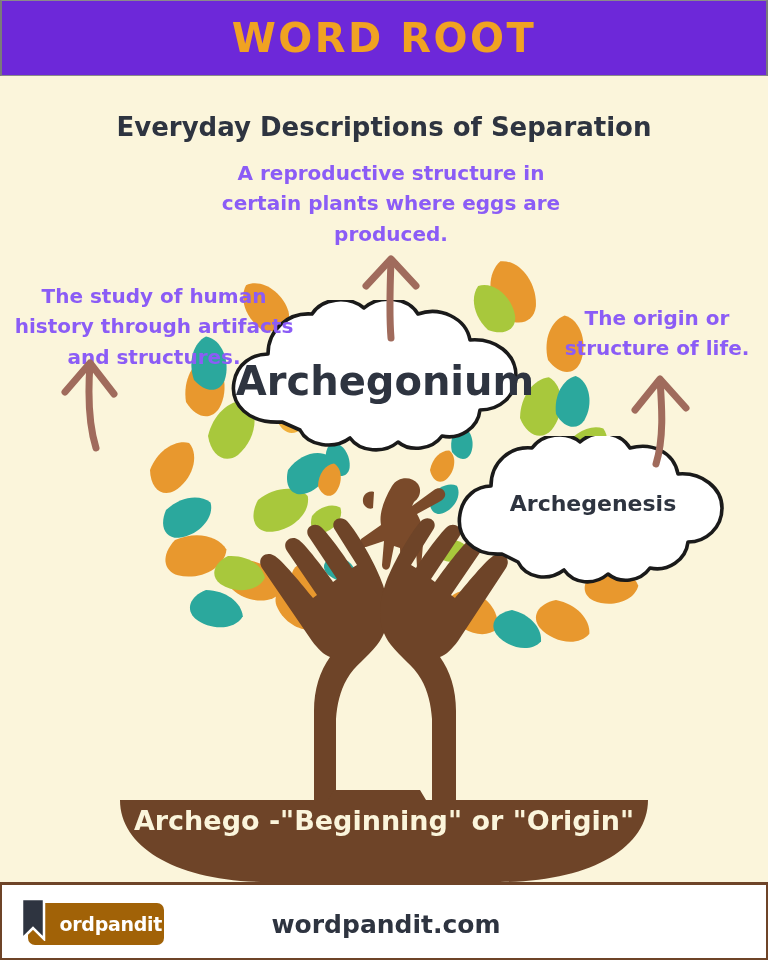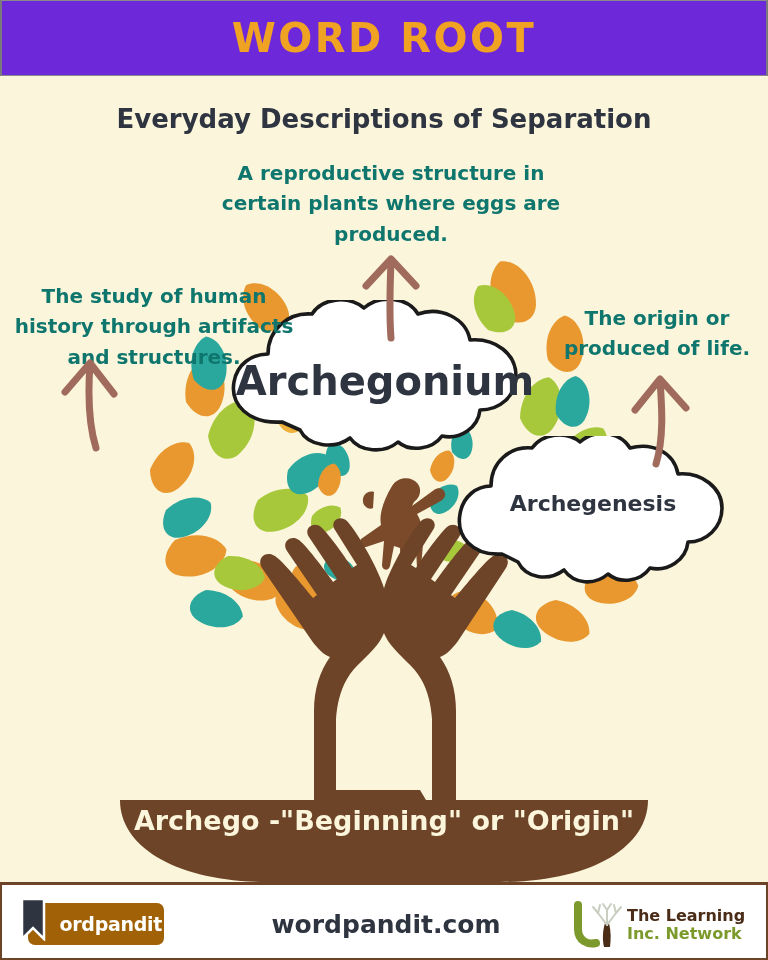--- a/index.html
+++ b/index.html
@@ -30,32 +30,32 @@
   #header-title {
     color:#F0A222;
     font-size:40px;
     font-weight:bold;
     letter-spacing:2.5px;
     font-family:"DejaVu Sans", sans-serif;
   }
 
   
   #subtitle {
-    position:absolute; top:104px; left:0; width:768px;
+    position:absolute; top:112px; left:0; width:768px;
     text-align:center;
     color:#2E3440;
     font-size:26px;
     font-weight:bold;
     font-family:"DejaVu Sans", sans-serif;
   }
 
   
   .desc {
     position:absolute;
-    color:#0f766e;
+    color:#8b5cf6;
     font-weight:bold;
     font-size:20px;
     line-height:1.52;
     text-align:center;
     font-family:"DejaVu Sans", sans-serif;
     z-index:6;
   }
   #desc-top   { top:158px; left:196px; width:390px; }
   #desc-left  { top:255px; left:4px;   width:300px;margin-top:26px; }
   #desc-right { top:303px; left:550px; width:214px; }
@@ -282,21 +282,21 @@
                c10,13 22,20 30,34
                c7,12 10,26 11,40
                l0,88 l24,0 l0,-96
                c0,-22 -6,-40 -16,-54
                c6,-2 12,-8 18,-16 Z"></path>
     </g>
   </svg>
 
   <div class="desc" id="desc-top">A reproductive structure in certain plants where eggs are produced.</div>
   <div class="desc" id="desc-left">The study of human history through artifacts and structures.</div>
-  <div class="desc" id="desc-right">The origin or produced of life.</div>
+  <div class="desc" id="desc-right">The origin or structure of life.</div>
 
   <svg class="arrow" id="arrow-center" width="78" height="92" viewBox="0 0 78 92" xmlns="http://www.w3.org/2000/svg">
     <g fill="none" stroke="#A06B5C" stroke-width="7" stroke-linecap="round" stroke-linejoin="round">
       <path d="M39,88 C37,64 38,36 39,10"></path>
       <path d="M14,36 L39,9 L64,36"></path>
     </g>
   </svg>
   <svg class="arrow" id="arrow-left" width="78" height="100" viewBox="0 0 78 100" xmlns="http://www.w3.org/2000/svg">
     <g fill="none" stroke="#A06B5C" stroke-width="7" stroke-linecap="round" stroke-linejoin="round">
       <path d="M44,96 C36,70 36,40 38,12"></path>
@@ -345,37 +345,16 @@
 
     <div id="logo-wordpandit">
       <svg id="logo-wordpandit-mark" viewBox="0 0 26 44" xmlns="http://www.w3.org/2000/svg">
         <path d="M2,2 L24,2 L24,42 L13,31 L2,42 Z" fill="#2E3440" stroke="#ffffff" stroke-width="2.5"></path>
       </svg>
       <span id="logo-wordpandit-text">ordpandit</span>
     </div>
 
     <div id="footer-site">wordpandit.com</div>
 
-    <div id="logo-tln">
-      <svg id="logo-tln-icon" viewBox="0 0 54 48" xmlns="http://www.w3.org/2000/svg">
-        <path d="M8,4 L8,28 C8,40 18,44 26,42" fill="none" stroke="#7C9A2B" stroke-width="8" stroke-linecap="round"></path>
-        <path d="M34,46 C32,38 33,28 35,22 L39,22 C41,30 41,38 40,46 Z" fill="#4A2C17"></path>
-        <g stroke="#C8CEC0" stroke-width="2" fill="none" stroke-linecap="round">
-          <path d="M37,24 L28,12"></path>
-            <path d="M37,24 L46,12"></path>
-          <path d="M37,24 L37,9"></path>
-          <path d="M28,12 L23,6"></path>
-            <path d="M28,12 L30,4"></path>
-          <path d="M46,12 L51,6"></path>
-            <path d="M46,12 L44,4"></path>
-          <path d="M37,9 L33,3"></path>
-            <path d="M37,9 L41,3"></path>
-        </g>
-      </svg>
-      <div id="logo-tln-text">
-        <div id="tln-line1">The Learning</div>
-        <div id="tln-line2">Inc. Network</div>
-      </div>
-    </div>
 
   </div>
 
 </div>
 
 </body></html>

